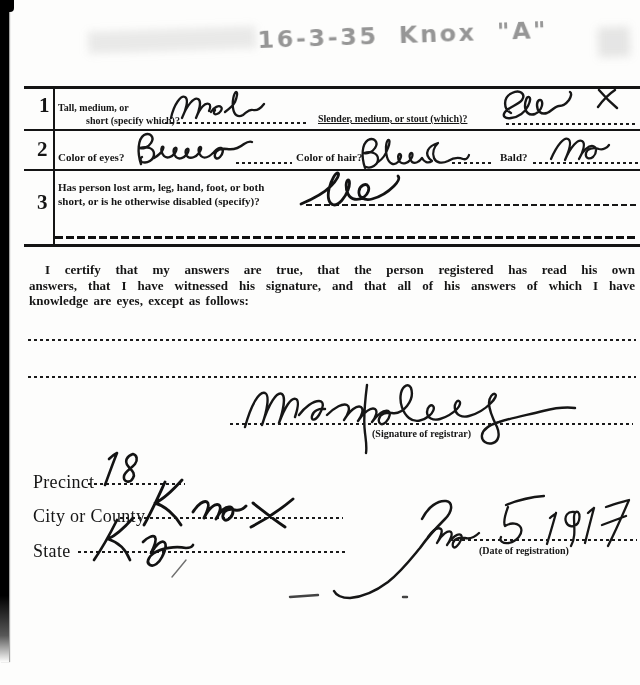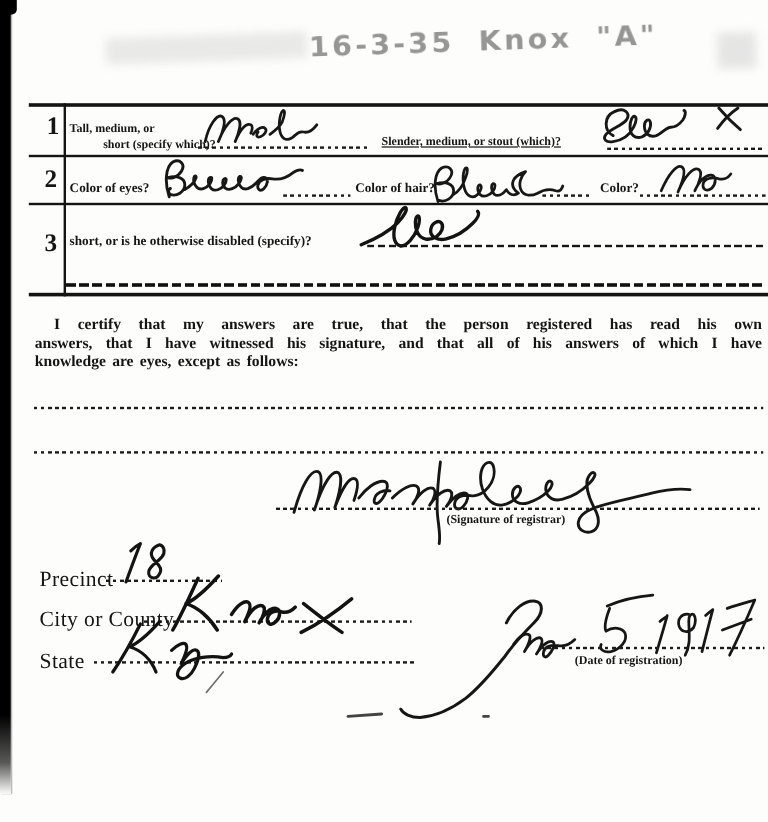--- a/index.html
+++ b/index.html
@@ -80,40 +80,41 @@
     <svg width="130" height="40" viewBox="0 0 130 40">
       <path d="M16,28 C8,24 8,12 17,8 C25,4 31,9 27,15 C23,20 14,22 10,27 C7,31 10,34 16,33 C24,32 30,27 33,21 C35,17 36,13 34,12 C32,11 30,16 30,21 C30,27 34,31 40,29 C45,27 48,21 47,17 C46,13 42,15 42,20 C42,26 46,30 52,28 C57,26 60,21 64,21 C68,21 71,19 74,15 C76,12 77,8 75,7 M103,22 C108,15 114,9 120,5 M104,5 C110,12 116,18 122,23" fill="none" stroke="#171717" stroke-width="2.4" stroke-linecap="round" stroke-linejoin="round"></path>
     </svg>
   </div>
 
   <div class="abs rownum" style="left:37px;top:139px;">2</div>
   <div class="abs lbl2" style="left:58px;top:151px;">Color of eyes?</div>
   <div class="abs dots" style="left:236px;top:162px;width:56px;"></div>
   <div class="abs lbl2" style="left:296px;top:151px;">Color of hair?</div>
   <div class="abs dots" style="left:452px;top:162px;width:40px;"></div>
-  <div class="abs lbl2" style="left:500px;top:151px;">Color?</div>
+  <div class="abs lbl2" style="left:500px;top:151px;">Bald?</div>
   <div class="abs dots" style="left:533px;top:162px;width:105px;"></div>
 
   <div class="abs hw" style="left:126px;top:130px;" aria-label="Brown">
     <svg width="132" height="38" viewBox="0 0 132 38">
       <path d="M15,34 C11,22 12,9 18,5 C24,2 29,7 25,13 C22,18 16,19 14,18 C21,16 28,18 28,24 C28,30 21,34 16,32 C14,31 14,28 16,27 M28,28 C33,25 36,22 37,19 C38,17 37,16 36,17 C35,19 35,23 38,26 C41,29 46,27 49,23 C51,20 51,17 49,18 C47,19 47,24 50,27 C53,30 58,28 61,24 C63,21 63,18 61,19 C59,20 59,25 62,27 C65,29 70,27 73,23 C75,20 76,17 74,17 C72,18 72,23 75,26 C78,29 83,27 87,23 C90,20 92,17 95,18 C98,19 97,24 94,27 C91,30 88,28 89,24 C90,20 95,18 101,19 C107,20 113,18 118,14 C121,12 124,11 126,12" fill="none" stroke="#171717" stroke-width="2.4" stroke-linecap="round" stroke-linejoin="round"></path>
     </svg>
   </div>
   <div class="abs hw" style="left:352px;top:136px;" aria-label="Black">
     <svg width="118" height="36" viewBox="0 0 118 36">
       <path d="M13,32 C9,20 10,8 16,4 C22,1 27,6 23,12 C20,17 14,18 12,17 C19,15 26,17 26,23 C26,29 19,33 14,31 M26,26 C31,23 34,18 36,12 C38,7 38,3 36,4 C34,6 33,14 35,21 C37,28 42,30 46,26 C49,23 50,19 48,18 C46,18 45,23 48,26 C51,29 56,27 59,23 C61,20 61,17 59,17 C57,18 57,23 60,26 C63,28 67,26 70,22 C72,26 76,28 80,25 C76,22 74,18 76,14 C78,10 83,8 86,7 C82,11 80,17 82,22 C84,27 90,28 96,25 C101,22 106,21 111,23 C114,24 116,22 117,19" fill="none" stroke="#171717" stroke-width="2.3" stroke-linecap="round" stroke-linejoin="round"></path>
     </svg>
   </div>
   <div class="abs hw" style="left:545px;top:131px;" aria-label="No">
     <svg width="66" height="36" viewBox="0 0 66 36">
       <path d="M6,28 C12,14 19,6 23,8 C27,10 24,20 20,29 C26,15 33,8 37,10 C41,12 38,21 34,28 C38,19 44,14 48,15 C52,16 52,22 48,26 C44,29 40,27 41,22 C42,18 48,16 54,18 C58,19 62,17 64,14" fill="none" stroke="#171717" stroke-width="2.3" stroke-linecap="round" stroke-linejoin="round"></path>
     </svg>
   </div>
 
   <div class="abs rownum" style="left:37px;top:192px;">3</div>
+  <div class="abs lbl2" style="left:58px;top:181px;">Has person lost arm, leg, hand, foot, or both</div>
   <div class="abs lbl2" style="left:58px;top:195px;">short, or is he otherwise disabled (specify)?</div>
   <div class="abs dashes" style="left:306px;top:204px;width:332px;"></div>
   <div class="abs hw" style="left:298px;top:167px;" aria-label="No">
     <svg width="110" height="46" viewBox="0 0 110 46">
       <path d="M3,37 C15,32 26,26 33,19 C39,13 42,7 40,6 C38,5 33,13 31,22 C29,31 31,37 36,38 C41,38 47,31 50,23 C52,18 52,13 50,13 C48,14 47,21 50,27 C53,33 60,34 66,30 C70,27 72,22 70,19 C68,16 62,18 61,24 C60,30 66,34 74,32 C82,30 90,25 96,19 C100,15 102,11 100,9" fill="none" stroke="#131313" stroke-width="2.8" stroke-linecap="round" stroke-linejoin="round"></path>
     </svg>
   </div>
 
   <div class="abs" id="certification">
     <div class="just first">I certify that my answers are true, that the person registered has read his own</div>

